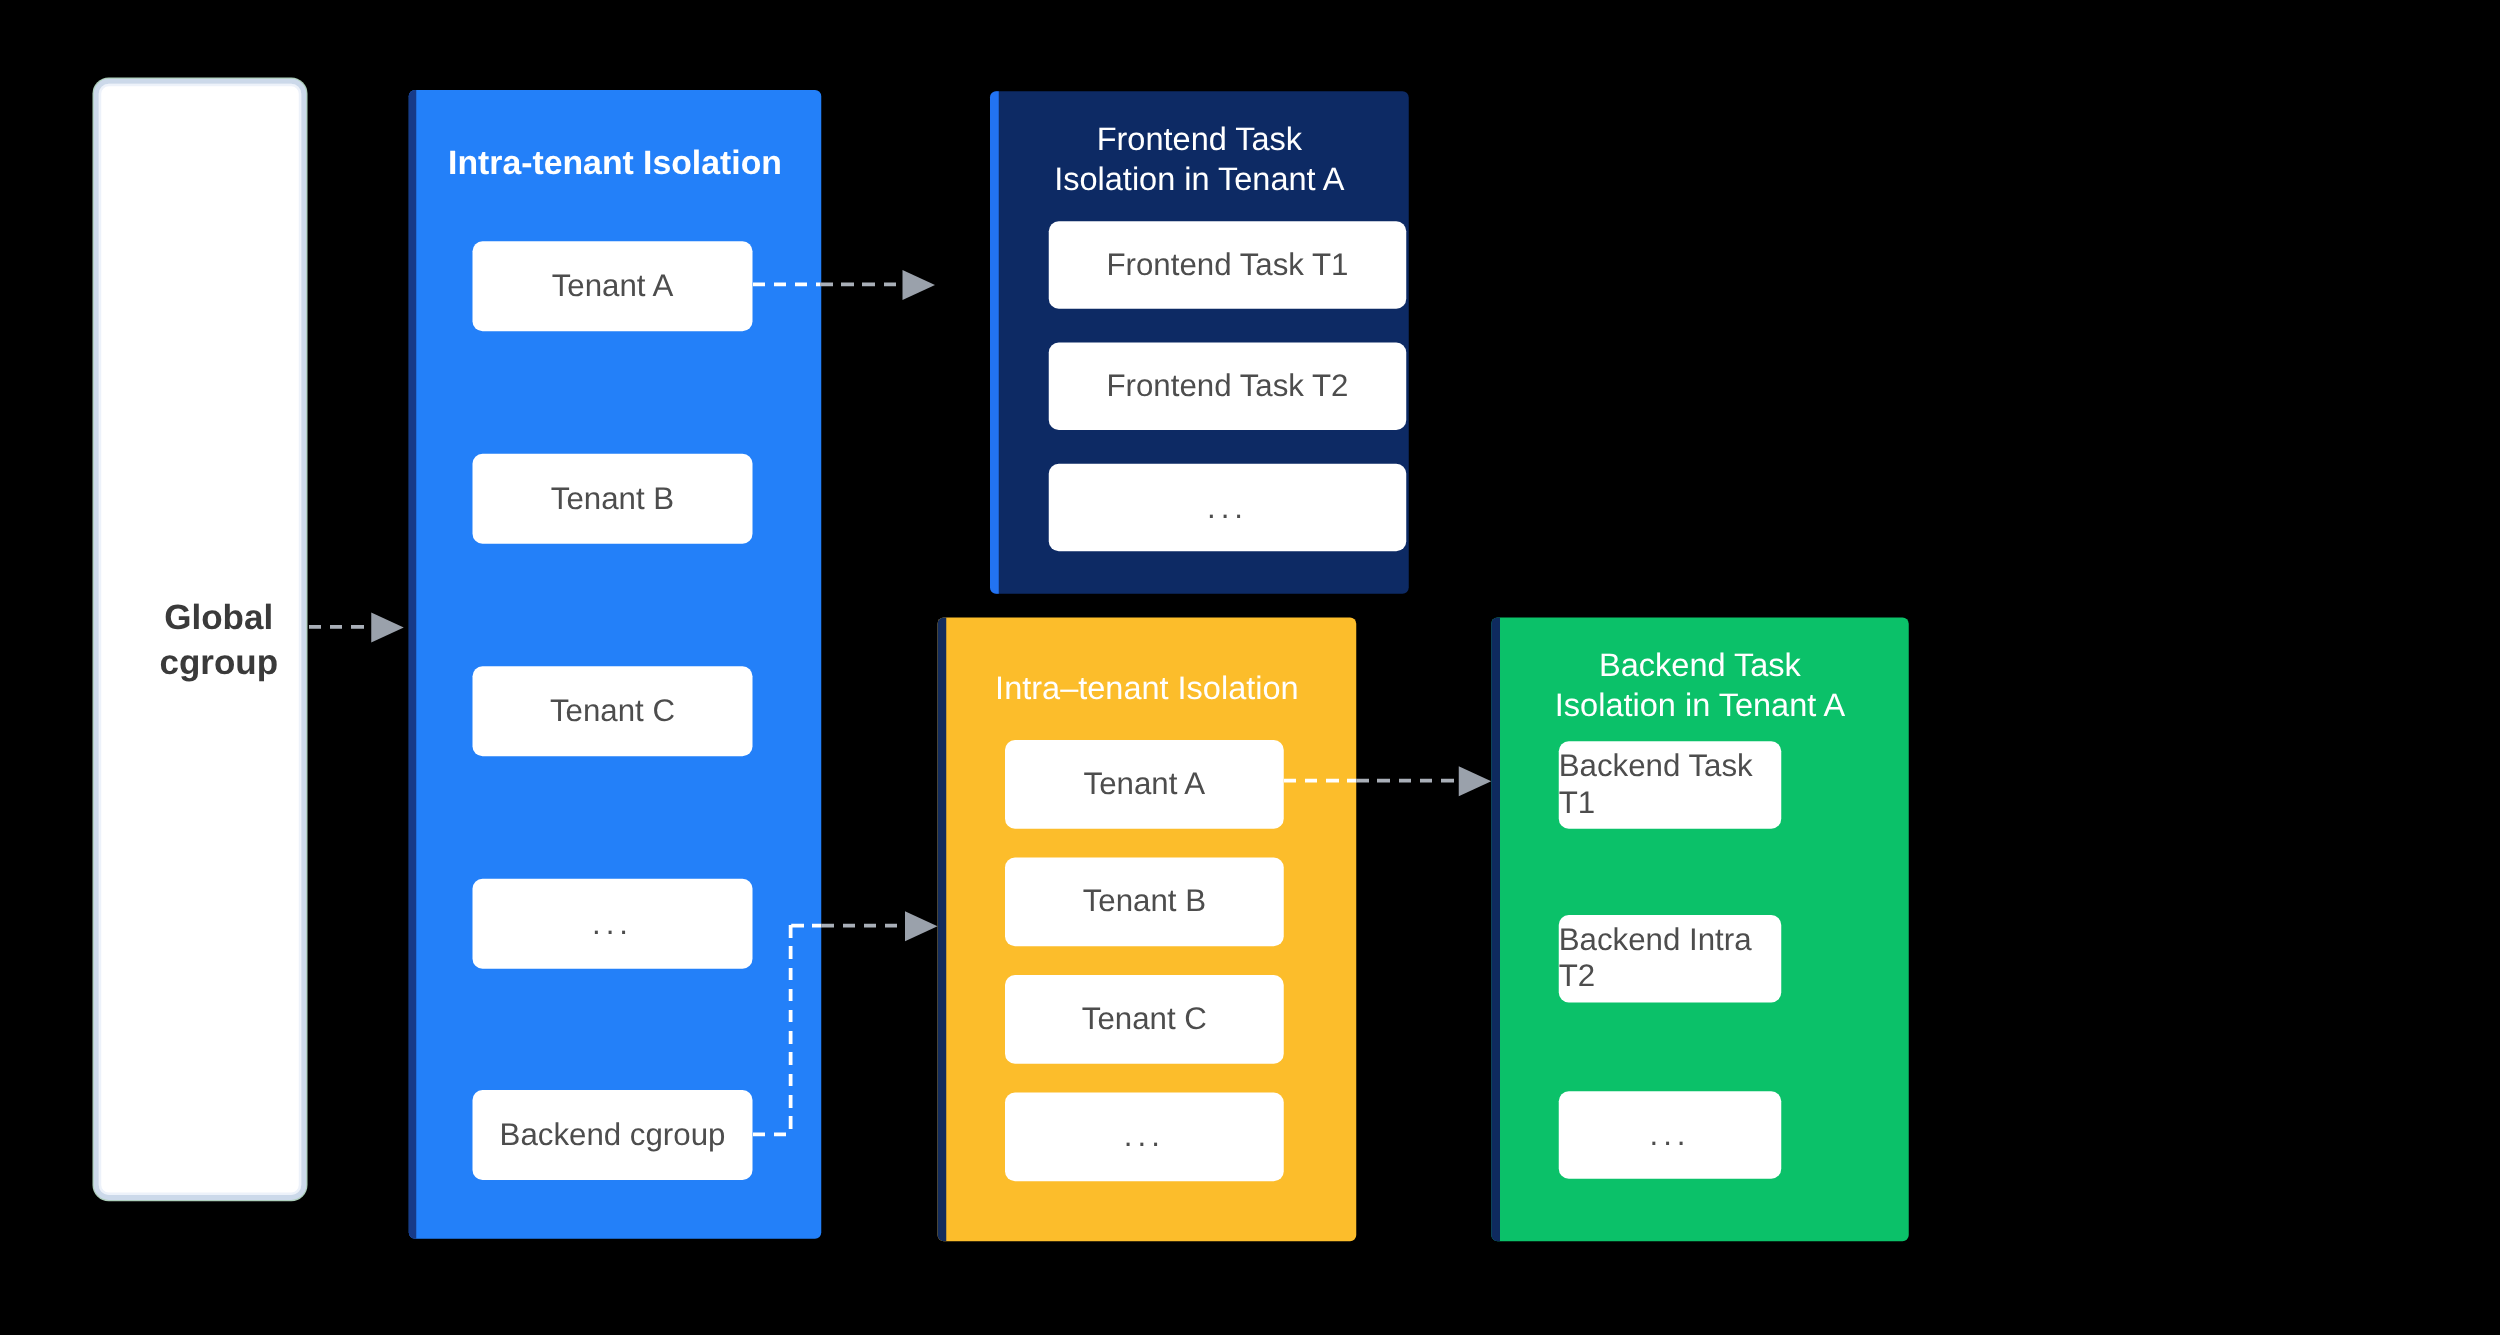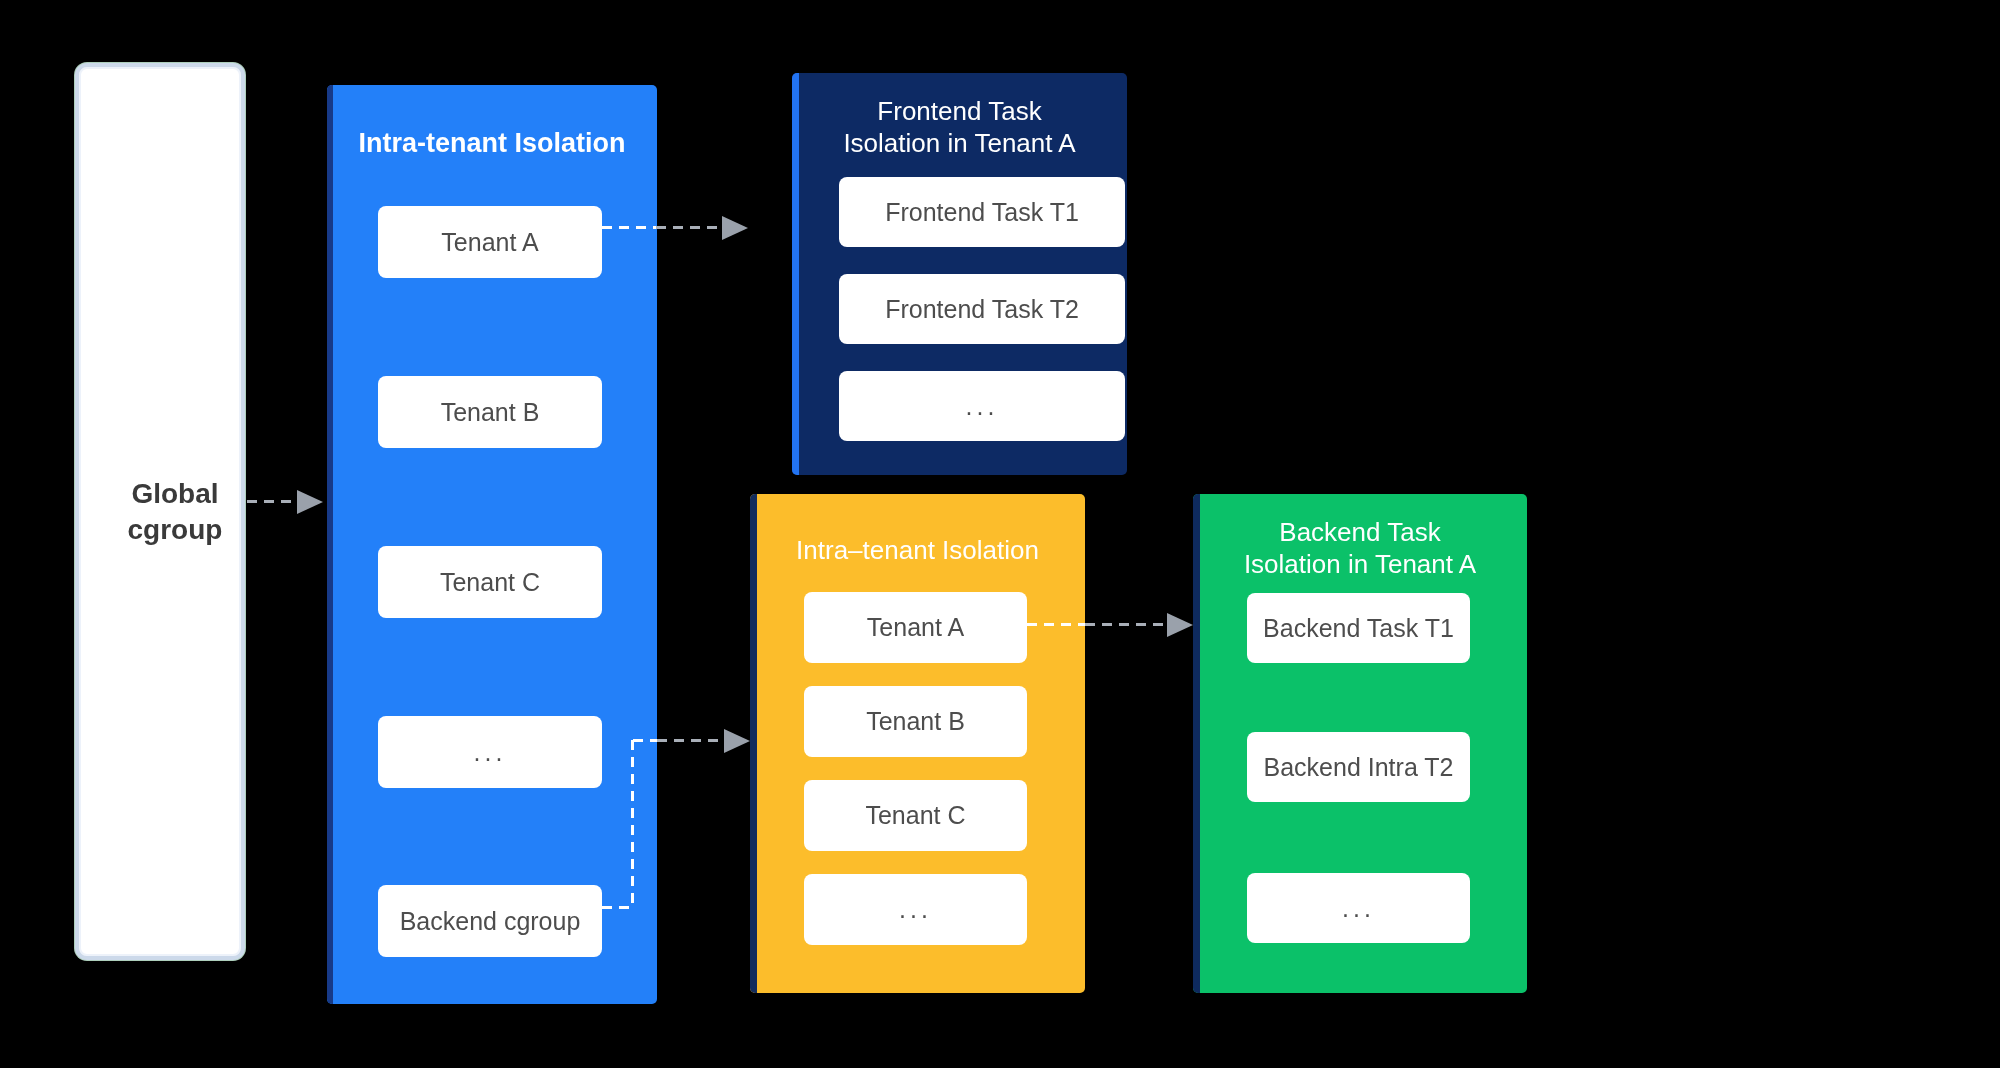--- a/index.html
+++ b/index.html
@@ -34,21 +34,21 @@
 
   
   .panel{position:absolute;border-radius:5px;}
   .strip{position:absolute;left:0;top:0;bottom:0;border-radius:5px 0 0 5px;}
   .panel-title{
     position:absolute;left:0;right:0;text-align:center;
     color:var(--title-text);
   }
   .panel-title .line{display:block;}
 
-  .blue-panel{left:327px;top:85px;width:330px;height:919px;background:var(--blue);}
+  .blue-panel{left:327px;top:72px;width:330px;height:919px;background:var(--blue);}
   .blue-panel .strip{width:6px;background:var(--blue-strip);}
   .blue-panel .panel-title{top:42px;font-size:27px;font-weight:700;line-height:32px;}
 
   .navy-panel{left:792px;top:73px;width:335px;height:402px;background:var(--navy);}
   .navy-panel .strip{width:7px;background:var(--navy-strip);}
   .navy-panel .panel-title{top:22px;font-size:26px;font-weight:500;line-height:32px;}
 
   .orange-panel{left:750px;top:494px;width:335px;height:499px;background:var(--orange);padding-left:24px;}
   .orange-panel .strip{width:7px;background:var(--orange-strip);}
   .orange-panel .panel-title{top:40px;font-size:26px;font-weight:500;line-height:32px;}
@@ -67,21 +67,21 @@
 
   .blue-panel .card{left:51px;width:224px;height:72px;}
   .b0{top:121px}.b1{top:291px}.b2{top:461px}.b3{top:631px}.b4{top:800px}
 
   .navy-panel .card{left:47px;width:286px;height:70px;}
   .f0{top:104px}.f1{top:201px}.f2{top:298px}
 
   .orange-panel .card{left:54px;width:223px;height:71px;}
   .o0{top:98px}.o1{top:192px}.o2{top:286px}.o3{top:380px}
 
-  .green-panel .card{left:54px;width:223px;height:70px;}
+  .green-panel .card{left:54px;width:178px;height:70px;}
   .g0{top:99px}.g1{top:238px}.g2{top:379px}
 
   
   .hdash,.vdash{position:absolute;}
   .hdash{height:3px;background:repeating-linear-gradient(90deg,var(--c) 0 10px,transparent 10px 17px);}
   .vdash{width:3px;background:repeating-linear-gradient(180deg,var(--c) 0 10px,transparent 10px 17px);}
   .gray{--c:var(--dash-gray);}
   .white{--c:var(--dash-white);}
   .head{
     position:absolute;width:0;height:0;

